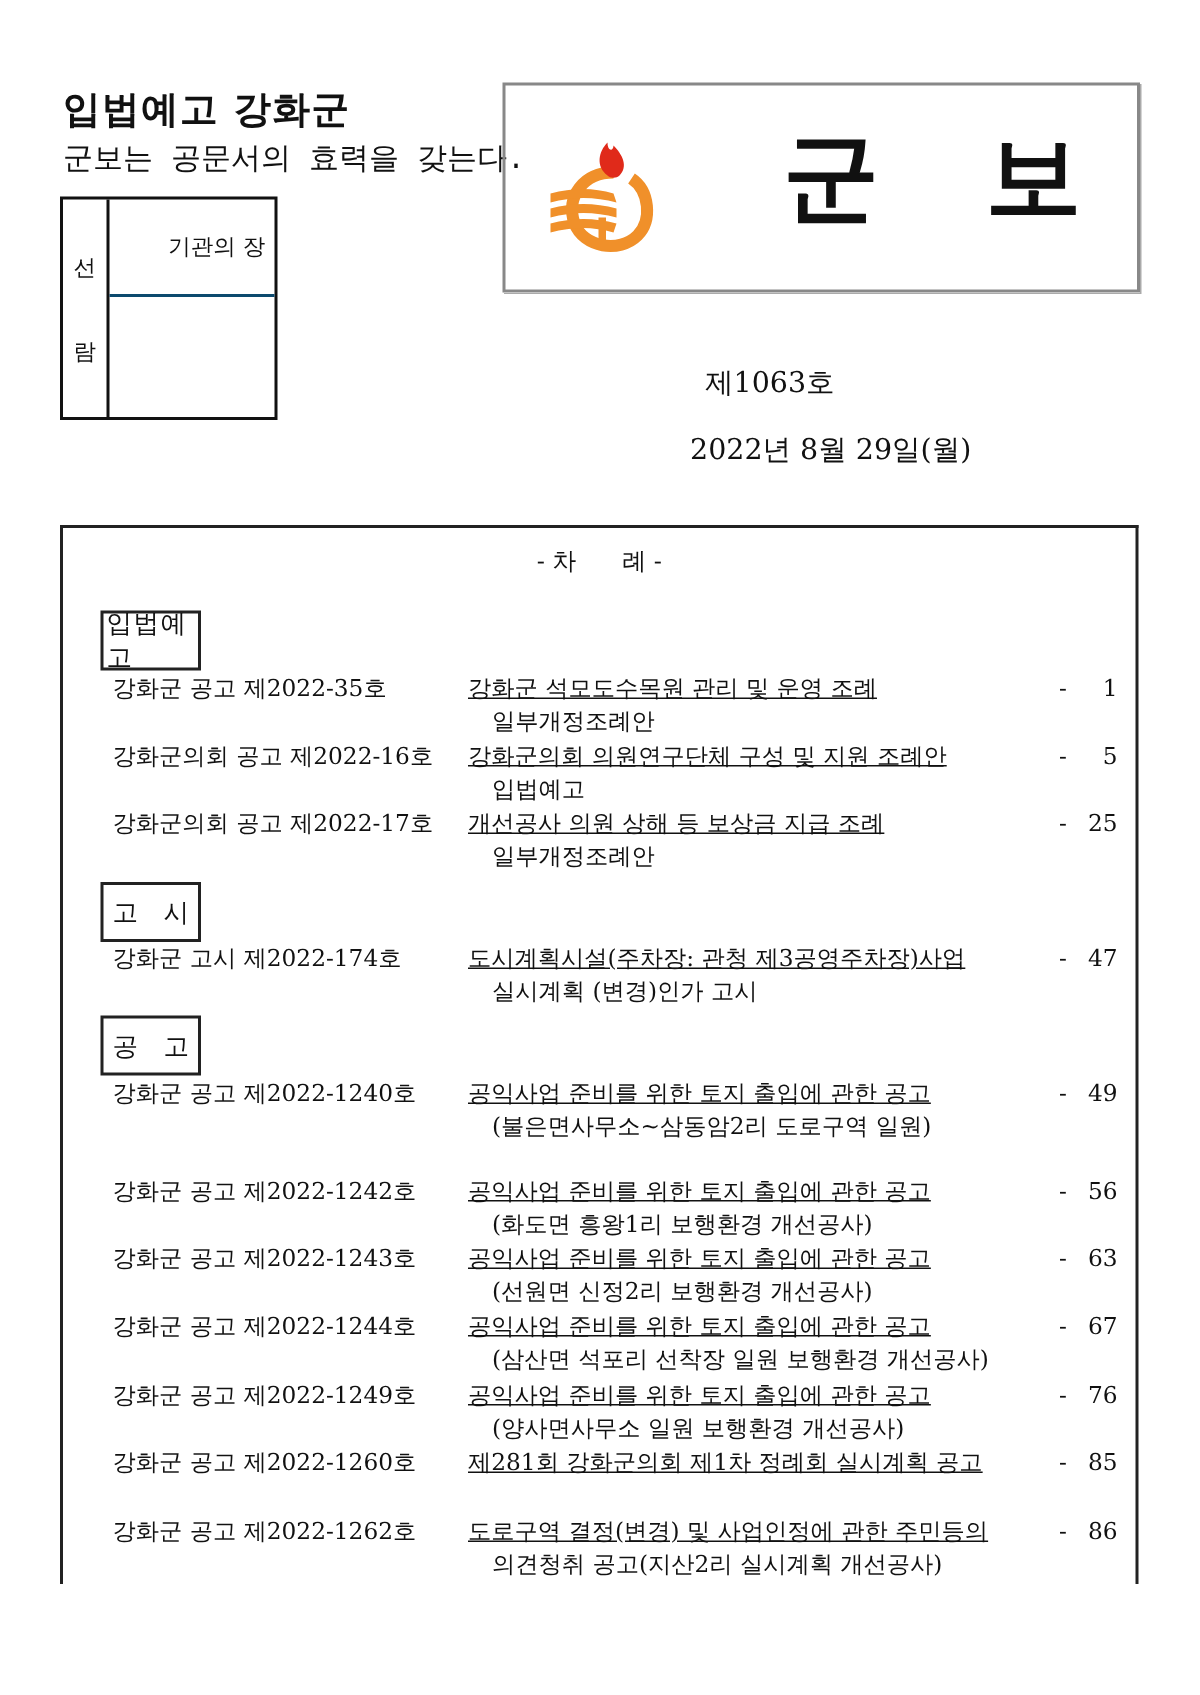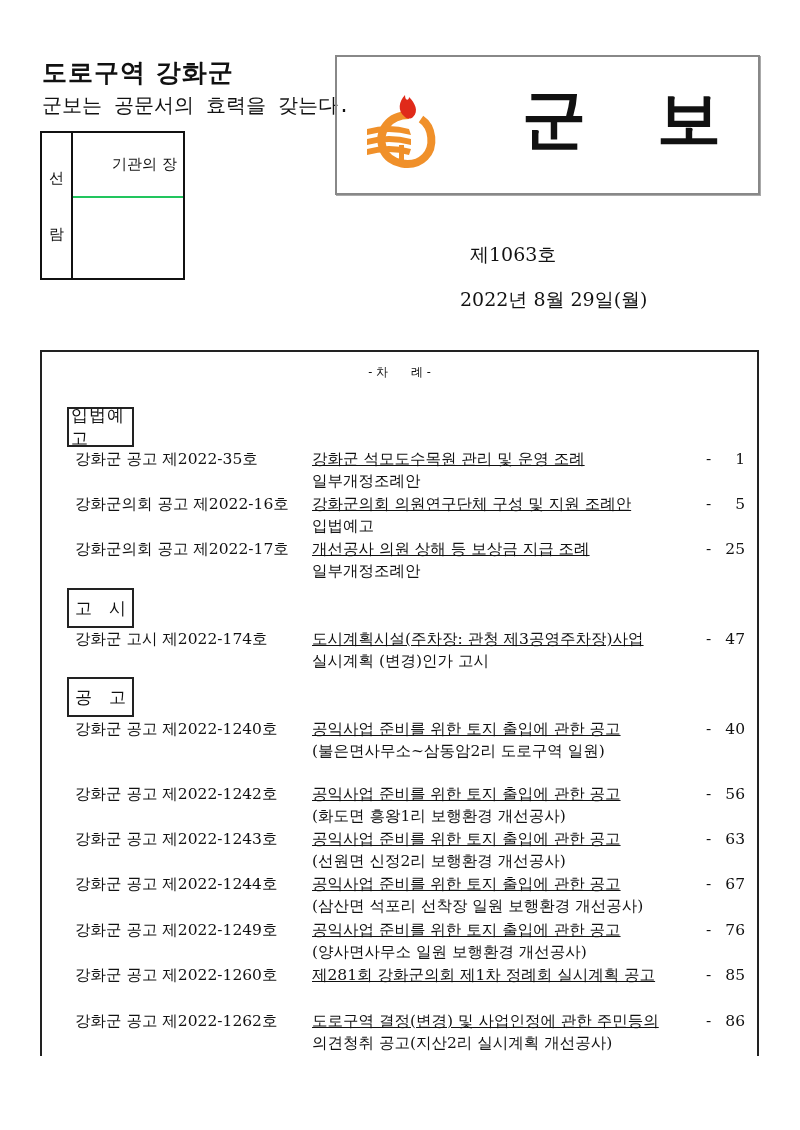--- a/index.html
+++ b/index.html
@@ -6,44 +6,44 @@
   body{width:800px;height:1130px;position:relative;overflow:hidden;color:#111;
        font-family:"DejaVu Serif","Liberation Serif",serif;}
   .abs{position:absolute;}
   .org-title{left:42px;top:56px;font-family:"DejaVu Sans","Liberation Sans",sans-serif;
        font-weight:bold;font-size:25px;letter-spacing:1px;white-space:nowrap;}
   .org-sub{left:42px;top:92px;font-family:Liberation Mono, monospace;
        font-size:20px;white-space:nowrap;}
   .review-box{left:40px;top:131px;width:145px;height:149px;border:2px solid #111;box-sizing:border-box;}
   .review-left{position:absolute;left:0;top:0;width:31px;height:100%;border-right:2px solid #111;box-sizing:border-box;}
   .review-left span{position:absolute;left:0;width:29px;text-align:center;font-size:15px;}
-  .review-top{position:absolute;left:31px;top:0;right:0;height:63px;border-bottom:2px solid #22c55e;
+  .review-top{position:absolute;left:31px;top:0;right:0;height:63px;border-bottom:2px solid #0c4a6e;
        display:flex;align-items:center;justify-content:center;font-size:15px;padding-left:33px;}
   .masthead{left:335px;top:55px;width:425px;height:140px;border:2px solid #888;box-sizing:border-box;
        box-shadow:1px 1px 0 #aaa;}
   .mast-char{position:absolute;top:22px;font-family:"DejaVu Sans","Liberation Sans",sans-serif;
        font-weight:bold;font-size:64px;line-height:80px;}
   .issue{left:470px;width:220px;text-align:left;font-size:19px;white-space:nowrap;}
   .toc-box{left:40px;top:350px;width:719px;height:760px;border:2px solid #222;border-bottom:none;box-sizing:border-box;}
-  .toc-heading{left:0;width:100%;top:12px;text-align:center;font-size:12px;white-space:pre;}
+  .toc-heading{left:0;width:100%;top:12px;text-align:center;font-size:16px;white-space:pre;}
   .sec-label{position:absolute;left:25px;width:67px;height:40px;border:2px solid #222;box-sizing:border-box;
        font-family:"DejaVu Sans","Liberation Sans",sans-serif;font-size:17px;display:flex;align-items:center;
        justify-content:space-between;padding:0 6px;}
   .sec-label.center{justify-content:center;letter-spacing:1px;padding:0 2px;}
   .entry{position:absolute;left:0;width:100%;font-size:15.5px;line-height:22px;}
   .entry .no{position:absolute;left:33px;white-space:nowrap;}
   .entry .title{position:absolute;left:270px;white-space:nowrap;text-decoration:underline;}
   .entry .dash{position:absolute;left:664px;}
   .entry .page{position:absolute;right:12px;text-align:right;}
-  .entry .sub{position:absolute;left:270px;top:22px;white-space:nowrap;}
+  .entry .sub{position:absolute;left:286px;top:22px;white-space:nowrap;}
 </style>
 </head>
 <body>
 
-<div class="abs org-title">도로구역 강화군</div>
+<div class="abs org-title">입법예고 강화군</div>
 <div class="abs org-sub">군보는 공문서의 효력을 갖는다.</div>
 
 <div class="abs review-box">
   <div class="review-left">
     <span style="top:36px">선</span>
     <span style="top:92px">람</span>
   </div>
   <div class="review-top">기관의 장</div>
 </div>
 
@@ -105,21 +105,21 @@
 
   <div class="sec-label" style="top:325px">
     <span>공</span>
     <span>고</span>
   </div>
 
   <div class="entry" style="top:366px">
     <span class="no">강화군 공고 제2022-1240호</span>
     <span class="title">공익사업 준비를 위한 토지 출입에 관한 공고</span>
     <span class="dash">-</span>
-    <span class="page">40</span>
+    <span class="page">49</span>
     <span class="sub">(불은면사무소~삼동암2리 도로구역 일원)</span>
   </div>
   <div class="entry" style="top:431px">
     <span class="no">강화군 공고 제2022-1242호</span>
     <span class="title">공익사업 준비를 위한 토지 출입에 관한 공고</span>
     <span class="dash">-</span>
     <span class="page">56</span>
     <span class="sub">(화도면 흥왕1리 보행환경 개선공사)</span>
   </div>
   <div class="entry" style="top:476px">

